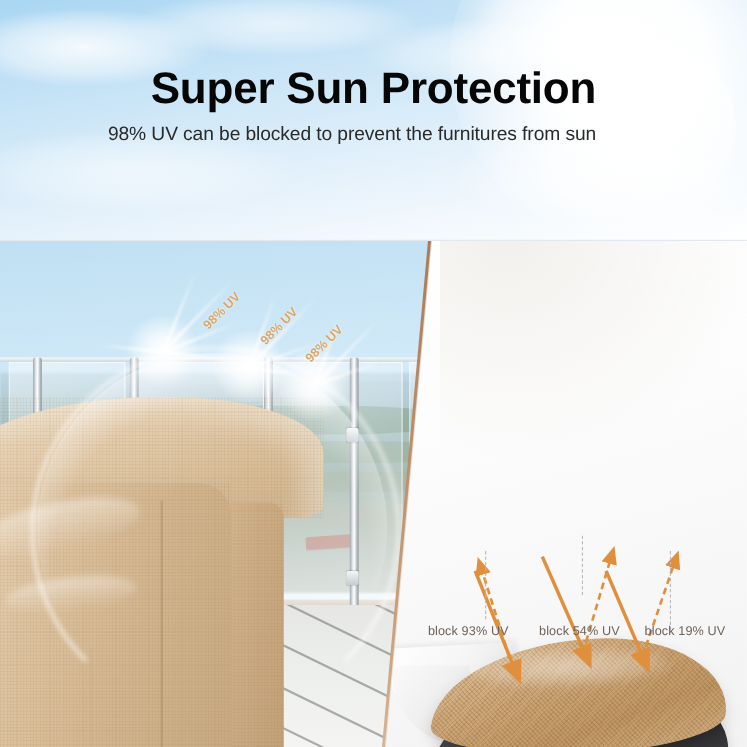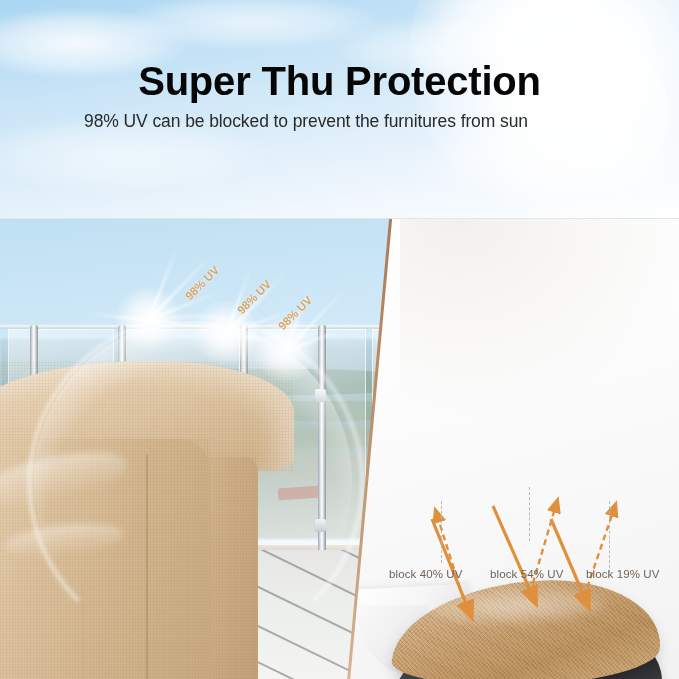--- a/index.html
+++ b/index.html
@@ -67,20 +67,21 @@
   .subtitle {
     position: absolute;
     left: 0; top: 111px;
     width: 612px;
     text-align: center;
     font-size: 17.5px;
     font-weight: normal;
     color: #2a2a2a;
     letter-spacing: -0.1px;
     white-space: nowrap;
+    padding-left: 14px;
   }
 
   
   .panels {
     position: absolute;
     left: 0; top: 218px;
     width: 679px; height: 461px;
     overflow: hidden;
     border-top: 1px solid #dfe6ec;
     box-sizing: border-box;
@@ -394,21 +395,21 @@
     <div class="cloud cloud-a"></div>
     <div class="cloud cloud-b"></div>
     <div class="cloud cloud-c"></div>
     <div class="cloud cloud-f"></div>
     <div class="cloud cloud-d"></div>
     <div class="cloud cloud-e"></div>
     <div class="banner-glow-right"></div>
     <div class="banner-glow-right2"></div>
   </div>
 
-  <div class="title">Super Thu Protection</div>
+  <div class="title">Super Sun Protection</div>
   <div class="subtitle">98% UV can be blocked to prevent the furnitures from sun</div>
 
   <div class="panels">
 
     <div class="left-panel">
 
       <div class="landscape"></div>
       <div class="landscape-band lb-water"></div>
       <div class="landscape-band lb1"></div>
       <div class="landscape-band lb2"></div>
@@ -520,17 +521,17 @@
       </svg>
 
       <div class="leader" style="left:441px; top:282px; height:62px;"></div>
       <div class="leader" style="left:529px; top:268px; height:54px;"></div>
       <div class="leader" style="left:609px; top:282px; height:72px;"></div>
     </div>
 
     <div class="divider"></div>
   </div>
 
-  <div class="block-label" style="left:389px; top:568px;">block 40% UV</div>
+  <div class="block-label" style="left:389px; top:568px;">block 93% UV</div>
   <div class="block-label" style="left:490px; top:568px;">block 54% UV</div>
   <div class="block-label" style="left:586px; top:568px;">block 19% UV</div>
 
 </div>
 
 </body></html>

